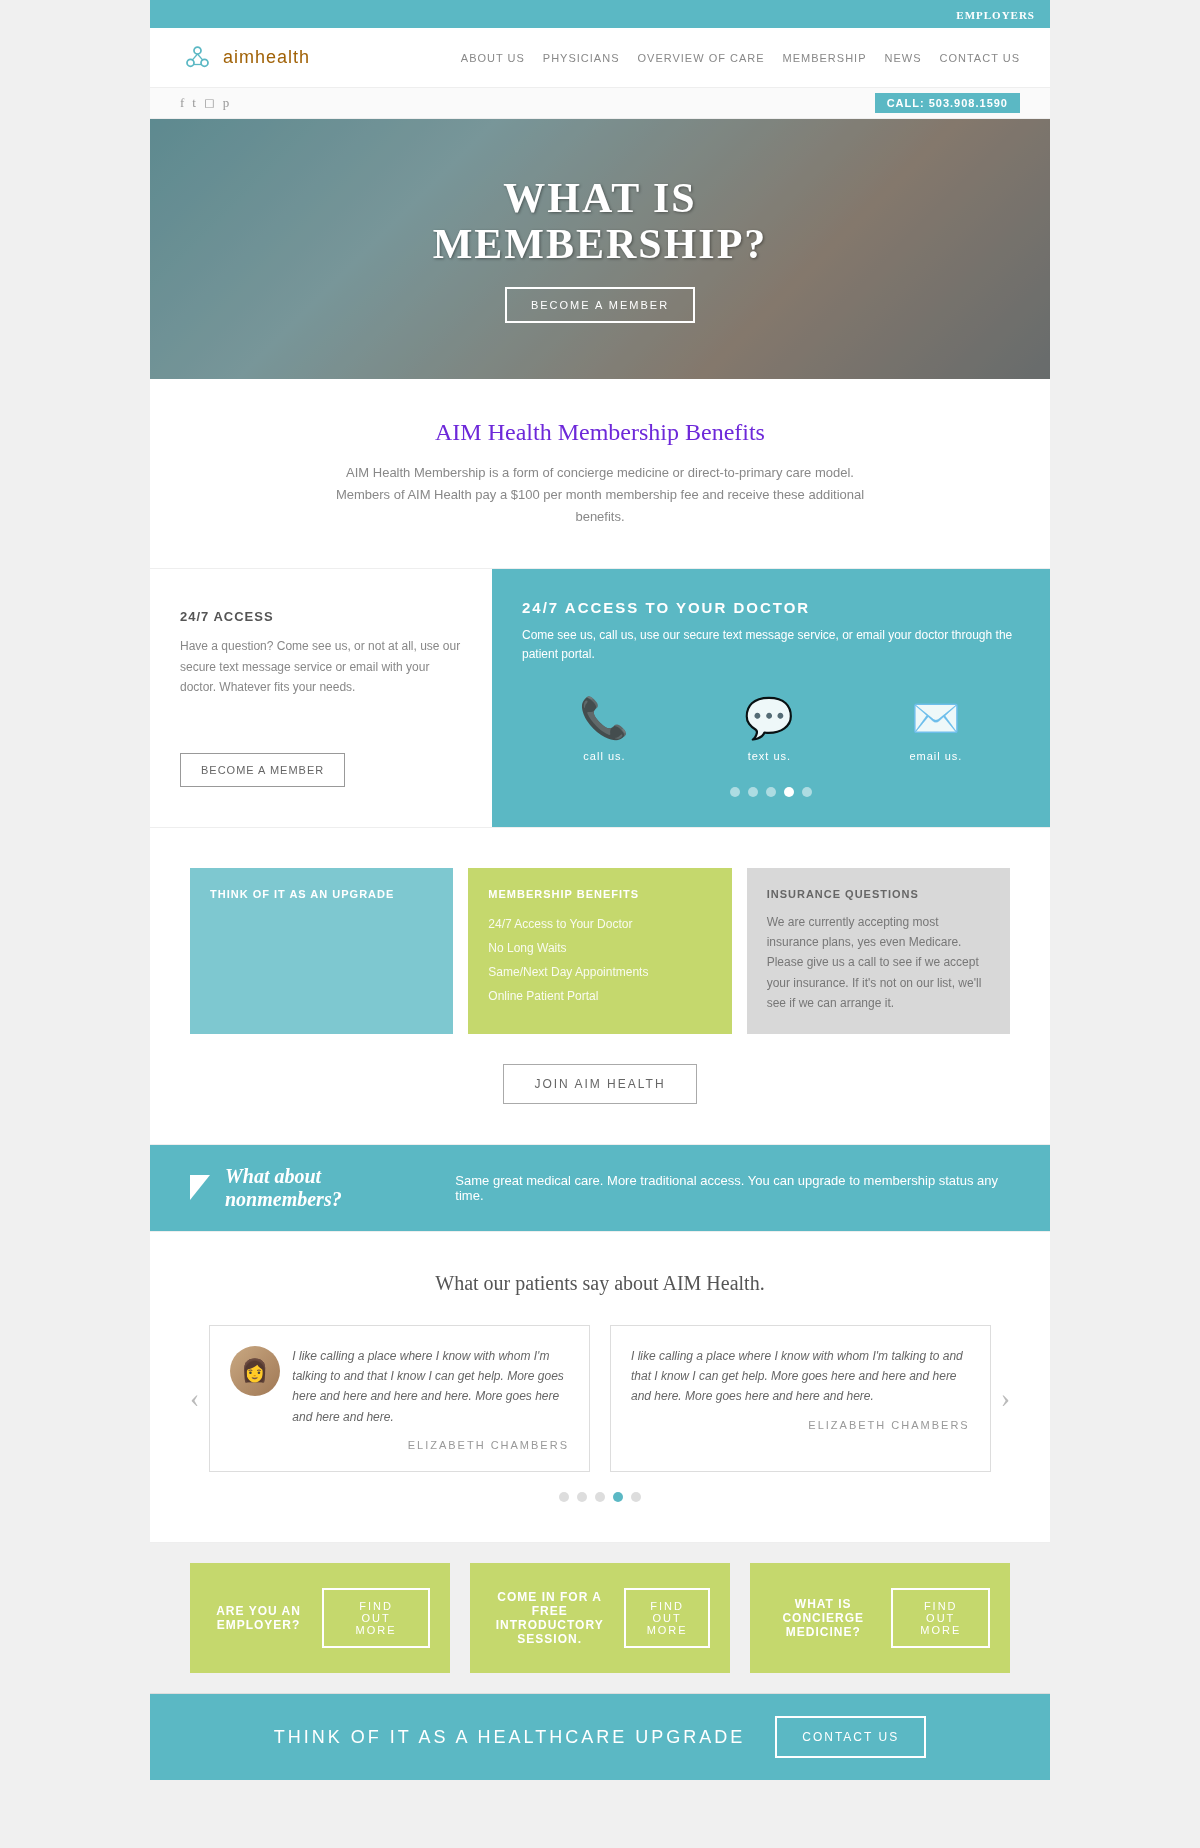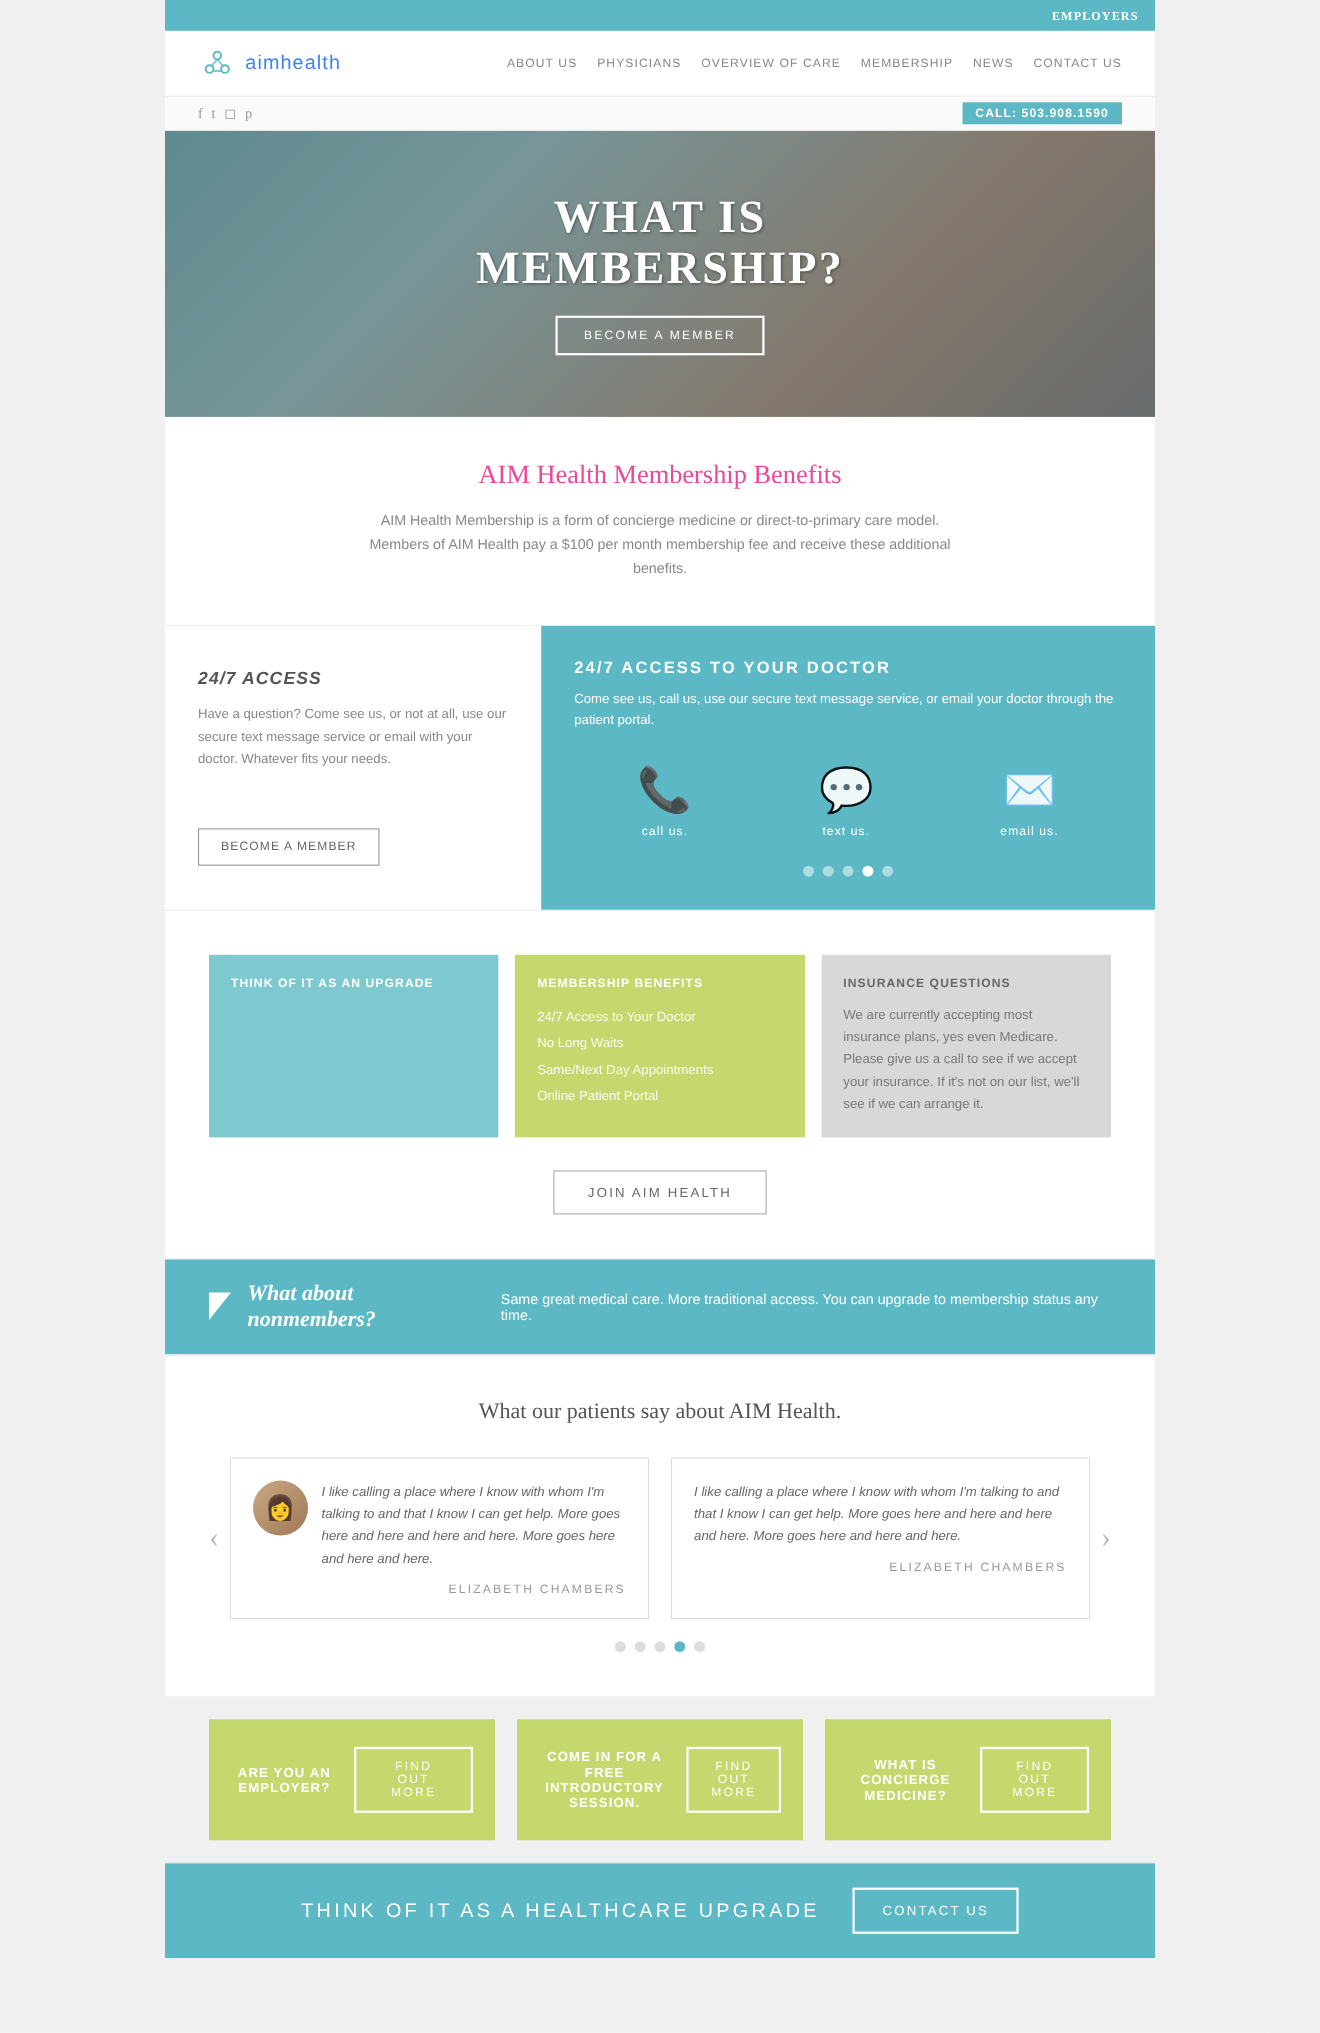--- a/index.html
+++ b/index.html
@@ -31,21 +31,21 @@
     .logo {
       display: flex;
       align-items: center;
       gap: 8px;
     }
     .logo-icon {
       width: 35px;
       height: 35px;
     }
     .logo-text {
-      color: #3b82f6;
+      color: #a16207;
       font-size: 18px;
       font-family: sans-serif;
       font-weight: 300;
       letter-spacing: 1px;
     }
     .nav {
       display: flex;
       gap: 18px;
       align-items: center;
     }
@@ -121,21 +121,21 @@
     }
 
     
     .benefits-section {
       padding: 40px 60px;
       text-align: center;
       border-bottom: 1px solid #eee;
     }
     .benefits-section h2 {
       font-size: 24px;
-      color: #ec4899;
+      color: #6d28d9;
       font-weight: normal;
       margin-bottom: 16px;
     }
     .benefits-section p {
       color: #888;
       font-size: 13px;
       line-height: 1.7;
       max-width: 560px;
       margin: 0 auto;
       font-family: sans-serif;
@@ -147,27 +147,26 @@
       border-bottom: 1px solid #eee;
     }
     .access-left {
       flex: 0 0 38%;
       padding: 40px 30px;
       display: flex;
       flex-direction: column;
       justify-content: space-between;
     }
     .access-left h3 {
-      font-size: 16px;
+      font-size: 13px;
       font-weight: bold;
       color: #555;
       letter-spacing: 1px;
       margin-bottom: 12px;
       font-family: sans-serif;
-      font-style: italic;
     }
     .access-left p {
       color: #888;
       font-size: 12px;
       line-height: 1.7;
       font-family: sans-serif;
     }
     .access-left-btn {
       margin-top: 30px;
       background: transparent;

